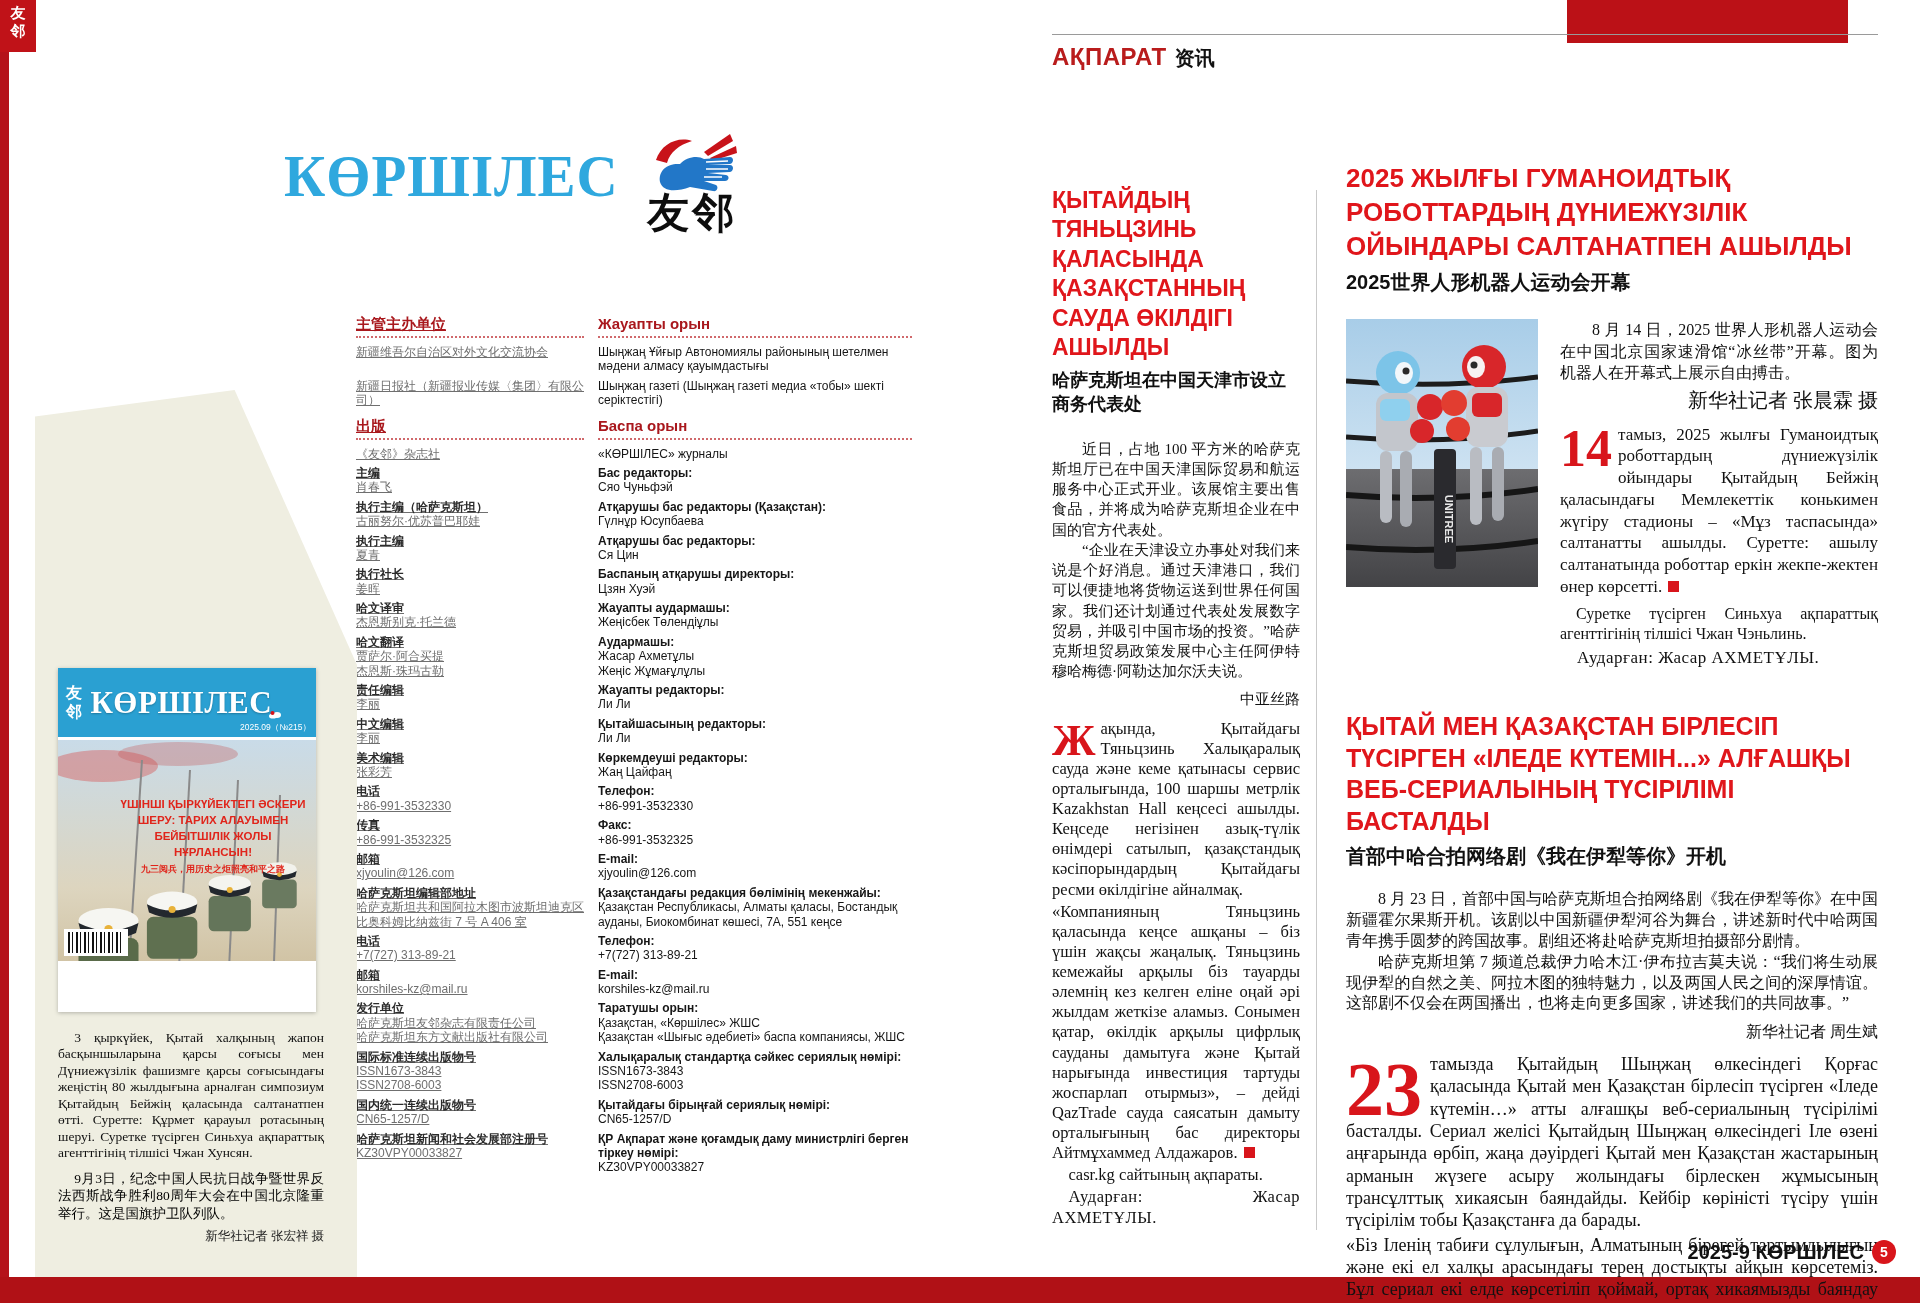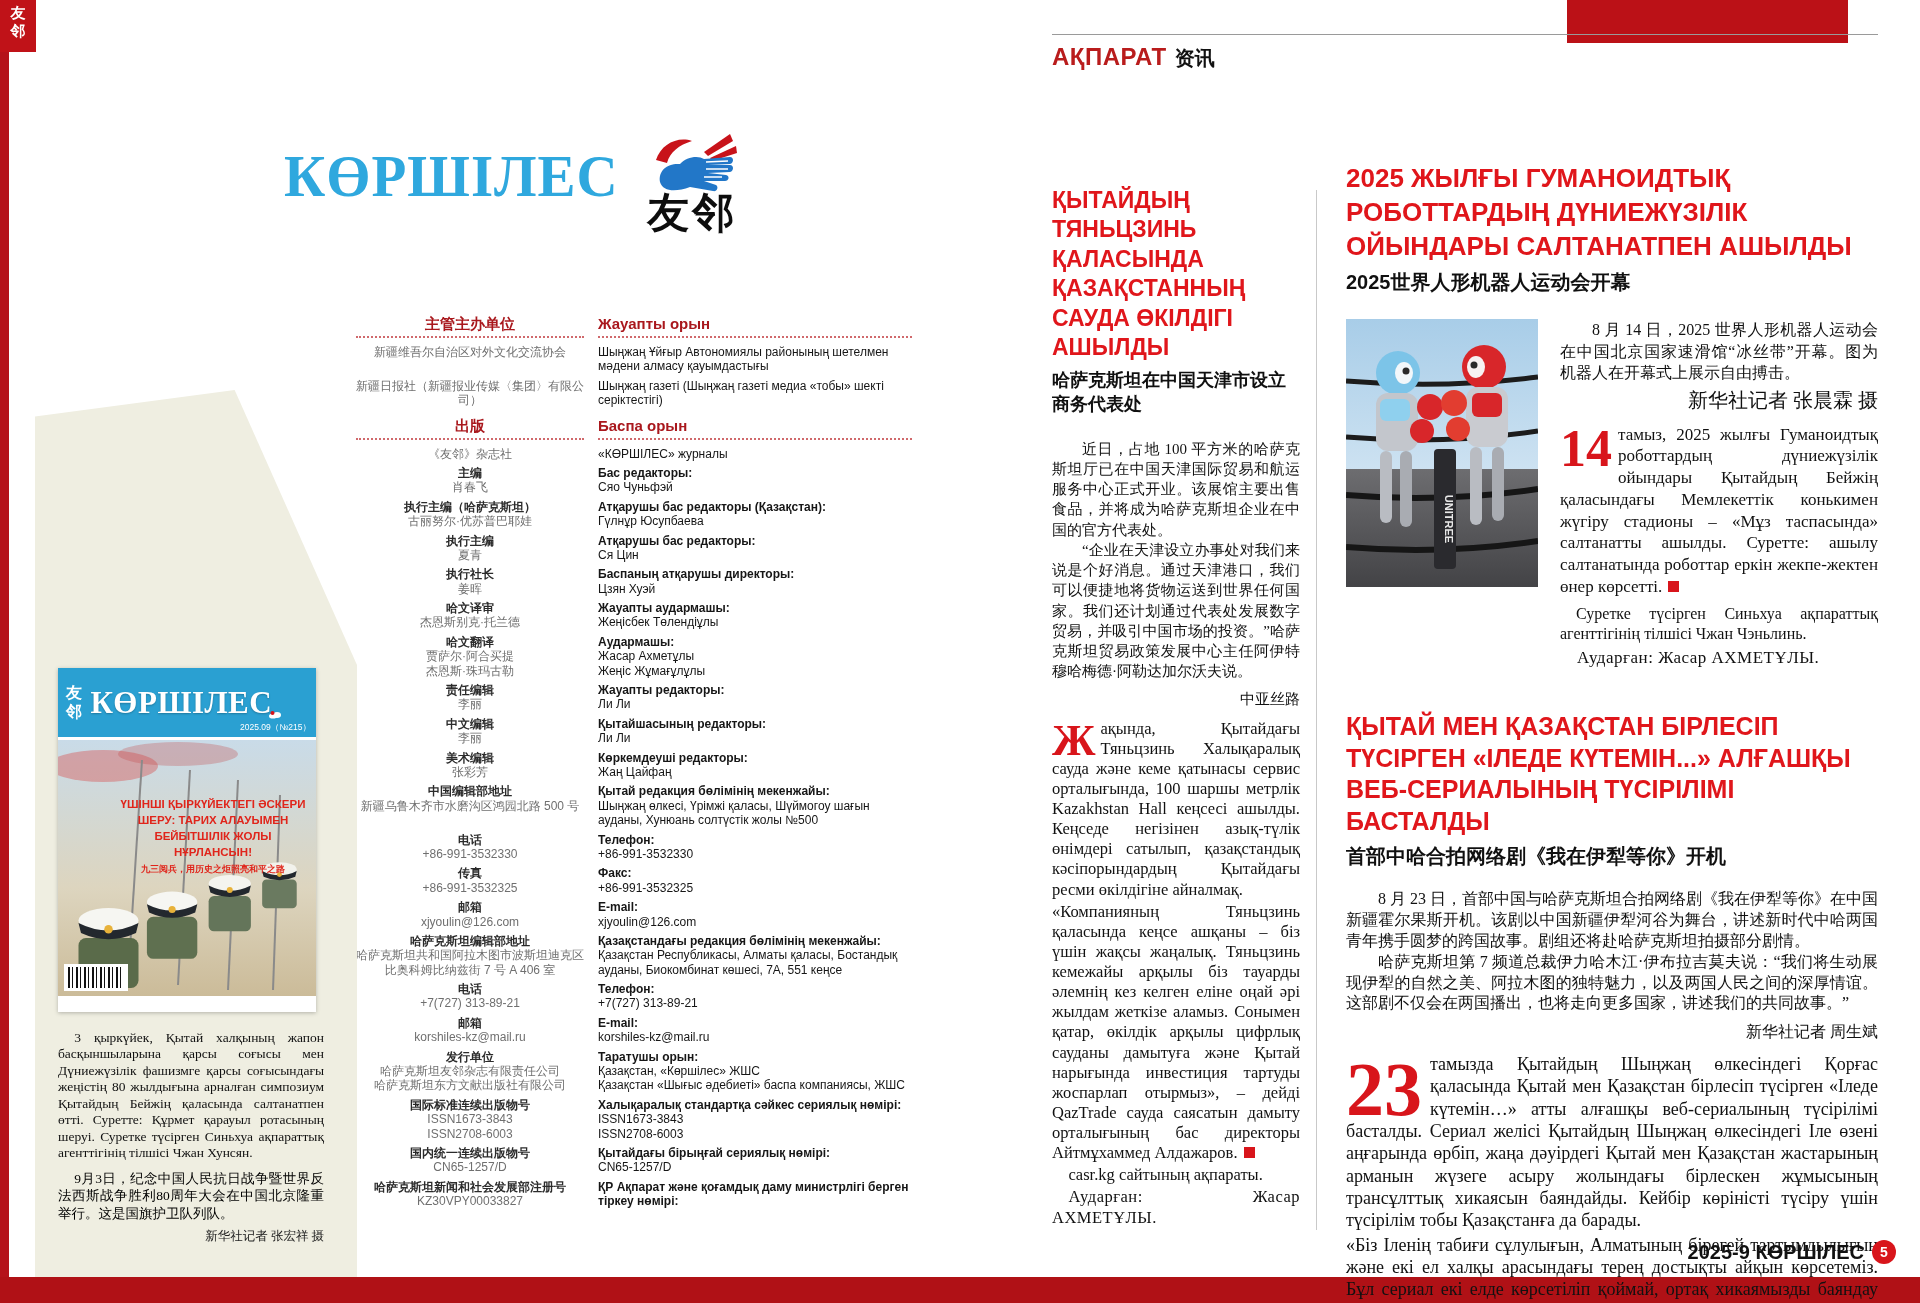--- a/index.html
+++ b/index.html
@@ -18,42 +18,42 @@
   
   .logo{left:284px;top:146px;display:flex;align-items:flex-start;gap:10px;}
   .logo-kk{font-family:"Liberation Serif","DejaVu Serif",serif;font-weight:bold;
     font-size:60px;line-height:1;color:#2fa8de;letter-spacing:1px;transform:scaleX(.95);transform-origin:left;}
   .logo-art{display:flex;flex-direction:column;align-items:center;margin-top:-14px;}
   .logo-zh{font-size:42px;font-weight:bold;color:#0d0d0d;letter-spacing:3px;line-height:1;margin-top:-6px;}
 
   
   .masthead{left:356px;top:306px;width:556px;height:905px;overflow:hidden;}
   .mh-row{display:flex;gap:14px;margin-bottom:5px;}
-  .mh-zh{width:228px;text-align:center;font-size:12px;line-height:1.2;color:#6f6f6f;}
+  .mh-zh{width:228px;text-align:left;font-size:12px;line-height:1.2;color:#6f6f6f;text-decoration:underline;}
   .mh-kk{width:314px;text-align:left;font-size:12px;line-height:1.2;color:#161616;}
   .mh-zh .lbl{display:block;color:#2b2b2b;font-weight:bold;}
   .mh-kk .lbl{display:block;font-weight:bold;}
   .mh-zh .val,.mh-kk .val{display:block;}
   .mh-head{margin:9px 0 7px;}
   .mh-head .mh-zh,.mh-head .mh-kk{font-size:15px;font-weight:bold;color:#a9181d;
     border-bottom:2px dotted #d0696c;padding-bottom:3px;}
 
   
   .beige{left:35px;top:390px;width:322px;height:887px;background:#efeee1;
     clip-path:polygon(0 3%,62% 0,100% 31%,100% 100%,0 100%);}
   .cover{position:absolute;left:23px;top:278px;width:258px;height:344px;background:#fff;
     box-shadow:0 1px 4px rgba(0,0,0,.25);}
   .cover-head{position:relative;height:72px;background:#2aa0d2;display:flex;align-items:center;
     padding:0 8px;box-sizing:border-box;border-bottom:3px solid #fff;}
   .cover-zh{display:inline-block;width:1.15em;word-break:break-all;color:#fff;
     font-size:16px;font-weight:bold;line-height:1.15;}
   .cover-kk{font-family:"Liberation Serif","DejaVu Serif",serif;font-weight:bold;color:#fff;
     font-size:31px;margin-left:6px;letter-spacing:.5px;text-shadow:0 1px 2px rgba(0,0,0,.25);}
   .cover-issue{position:absolute;right:5px;bottom:3px;color:#fff;font-size:8.5px;display:flex;align-items:center;gap:3px;flex-direction:column;}
-  .cover-photo{position:relative;height:256px;overflow:hidden;}
+  .cover-photo{position:relative;height:221px;overflow:hidden;}
   .cover-photo svg{position:absolute;inset:0;}
   .cover-headline{position:absolute;left:56px;right:4px;top:56px;text-align:center;
     color:#e0251b;font-weight:800;font-size:11.5px;line-height:1.4;}
   .cover-headline .zh{display:block;font-size:9px;margin-top:3px;font-weight:bold;}
   .barcode{position:absolute;left:6px;bottom:5px;width:64px;height:27px;background:#fff;
     padding:3px 4px;box-sizing:border-box;}
   .barcode i{display:block;height:100%;
     background:repeating-linear-gradient(90deg,#111 0 2px,#fff 2px 4px,#111 4px 5px,#fff 5px 8px);}
   .cover-caps{position:absolute;left:23px;top:640px;width:266px;}
   .cap-kk{font-family:"Liberation Serif","DejaVu Serif",serif;font-size:13.5px;line-height:1.22;
@@ -252,30 +252,20 @@
       </div>
     </div>
     <div class="mh-row">
       <div class="mh-zh">
         <span class="lbl">美术编辑</span>
         <span class="val">张彩芳</span>
       </div>
       <div class="mh-kk">
         <span class="lbl">Көркемдеуші редакторы:</span>
         <span class="val">Жаң Цайфаң</span>
-      </div>
-    </div>
-    <div class="mh-row">
-      <div class="mh-zh">
-        <span class="lbl">中国编辑部地址</span>
-        <span class="val">新疆乌鲁木齐市水磨沟区鸿园北路 500 号</span>
-      </div>
-      <div class="mh-kk">
-        <span class="lbl">Қытай редакция бөлімінің мекенжайы:</span>
-        <span class="val">Шыңжаң өлкесі, Үрімжі қаласы, Шүймогоу шағын ауданы, Хунюань солтүстік жолы №500</span>
       </div>
     </div>
     <div class="mh-row">
       <div class="mh-zh">
         <span class="lbl">电话</span>
         <span class="val">+86-991-3532330</span>
       </div>
       <div class="mh-kk">
         <span class="lbl">Телефон:</span>
         <span class="val">+86-991-3532330</span>

